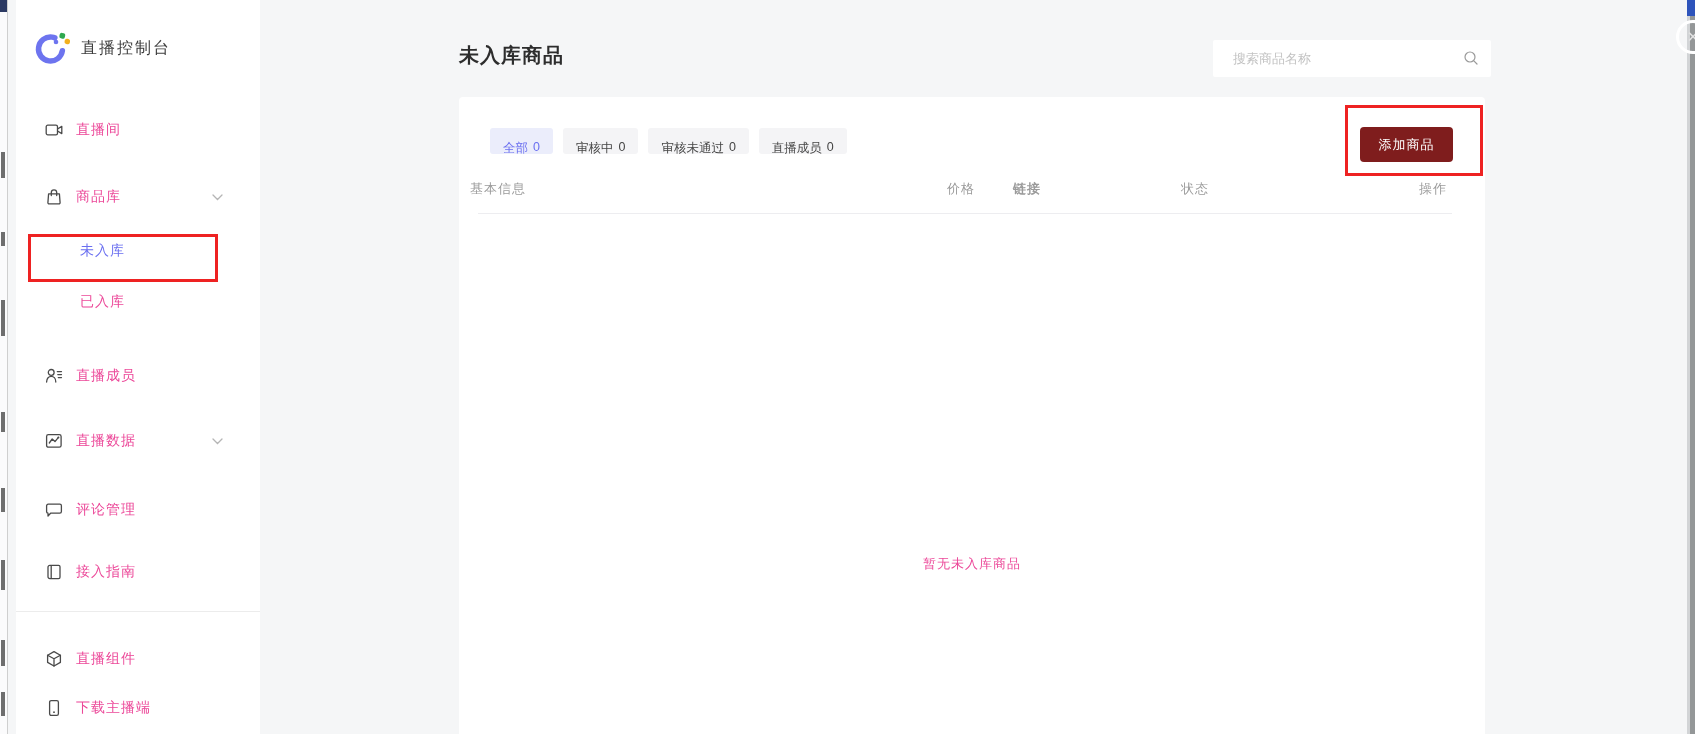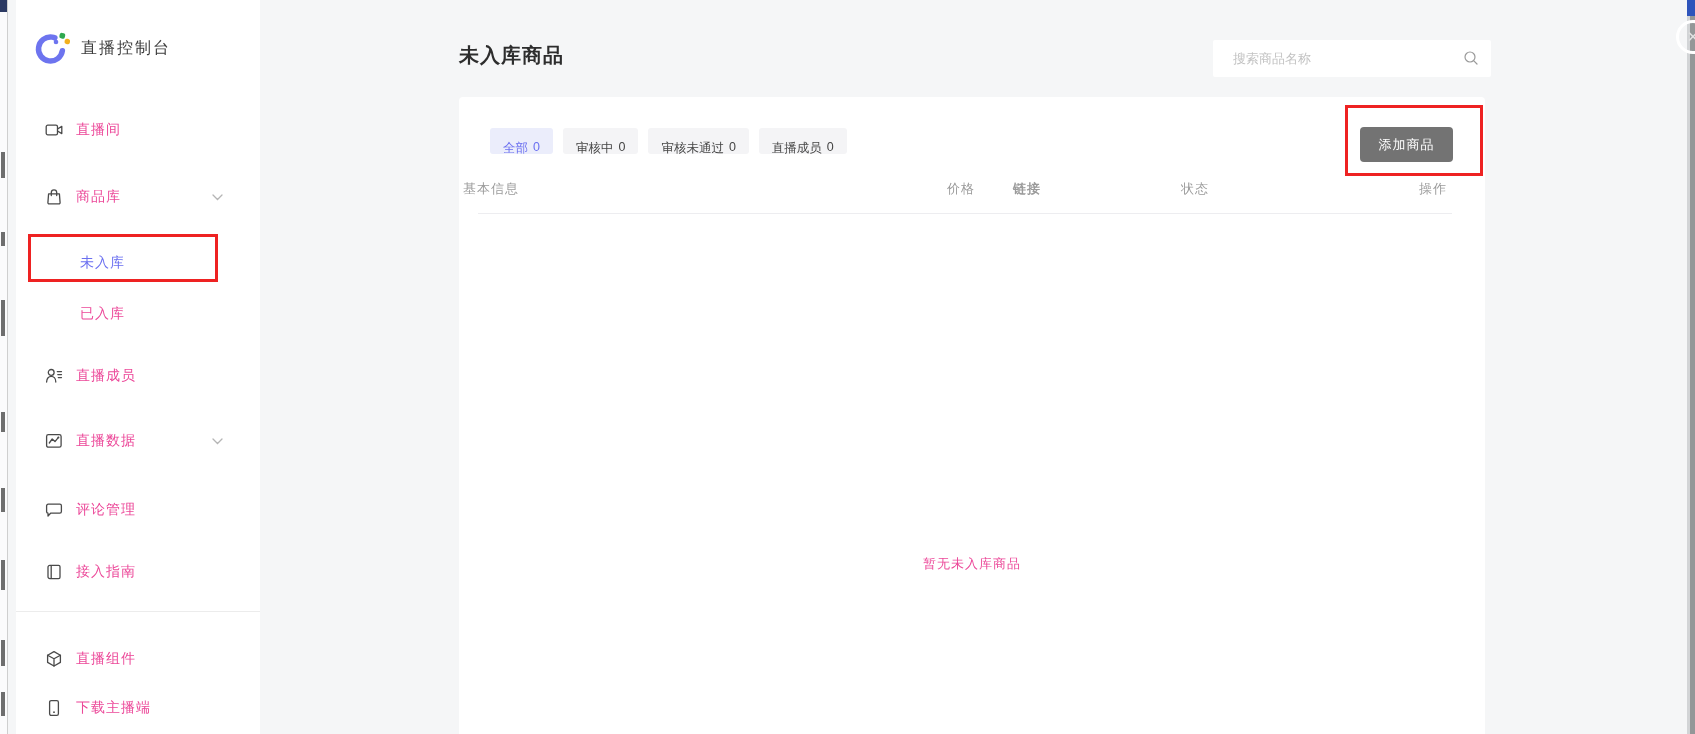--- a/index.html
+++ b/index.html
@@ -28,21 +28,21 @@
 
   
   .sidebar { position:absolute; left:16px; top:0; width:244px; height:734px; background:#ffffff; }
   .logo-row { position:absolute; left:18px; top:28px; height:40px; display:flex; align-items:center; }
   .app-title { margin-left:9px; font-size:16px; color:#3c3c3c; letter-spacing:2px; }
 
   .menu-item { position:absolute; left:0; width:100%; height:28px; cursor:pointer; }
   .mi-icon { position:absolute; left:29px; top:5px; width:18px; height:18px; }
   .mi-label { position:absolute; left:60px; top:50%; transform:translateY(-50%);
     font-size:14px; color:#ec4899; letter-spacing:1px; white-space:nowrap; }
-  .sub .mi-label { left:64px;margin-top:12px; }
+  .sub .mi-label { left:64px; }
   .active .mi-label { color:#6a6ff0; }
   .chevron { position:absolute; left:196px; top:11px; }
 
   .sidebar-divider { position:absolute; left:0; top:611px; width:100%; border-top:1px solid #ececec; }
 
   
   .main { position:absolute; left:253px; top:0; width:1434px; height:734px; }
   .page-title { position:absolute; left:206px; top:42px; margin:0;
     font-size:20px; font-weight:bold; color:#2d2d2d; letter-spacing:1px; }
 
@@ -56,26 +56,26 @@
 
   .card { position:absolute; left:206px; top:97px; width:1026px; height:700px;
     background:#ffffff; border-radius:4px; }
 
   .tabs { position:absolute; left:31px; top:31px; display:flex; gap:10px; }
   .tab { height:26px; padding:12px 13px; border-radius:3px; background:#f4f4f6; color:#454545;
     display:inline-flex; align-items:flex-start; gap:5px; font-size:12.5px; cursor:pointer; white-space:nowrap; }
   .tab.active { background:#ebedfb; color:#6a6ff0; }
 
   .add-btn { position:absolute; left:901px; top:30px; width:93px; height:35px;
-    background:#737373; color:#ffffff; border:none; border-radius:4px;
+    background:#7f1d1d; color:#ffffff; border:none; border-radius:4px;
     font-size:13px; letter-spacing:1px; cursor:pointer;
     font-family:"Liberation Sans","DejaVu Sans",sans-serif; }
 
   .thead span { position:absolute; top:83px; font-size:13px; color:#9b9b9b; letter-spacing:1px; }
-  .col-0 { left:4px; }
+  .col-0 { left:11px; }
   .col-1 { left:488px; }
   .col-2 { left:554px;font-weight:bold; }
   .col-3 { left:722px; }
   .col-4 { right:38px;text-align:center; }
   .thead-line { position:absolute; left:19px; right:33px; top:116px; border-top:1px solid #ededf0; }
 
   .empty-state { position:absolute; top:458px; left:0; width:100%; text-align:center;
     color:#ec4899; font-size:13px; letter-spacing:1px; }
 
   

